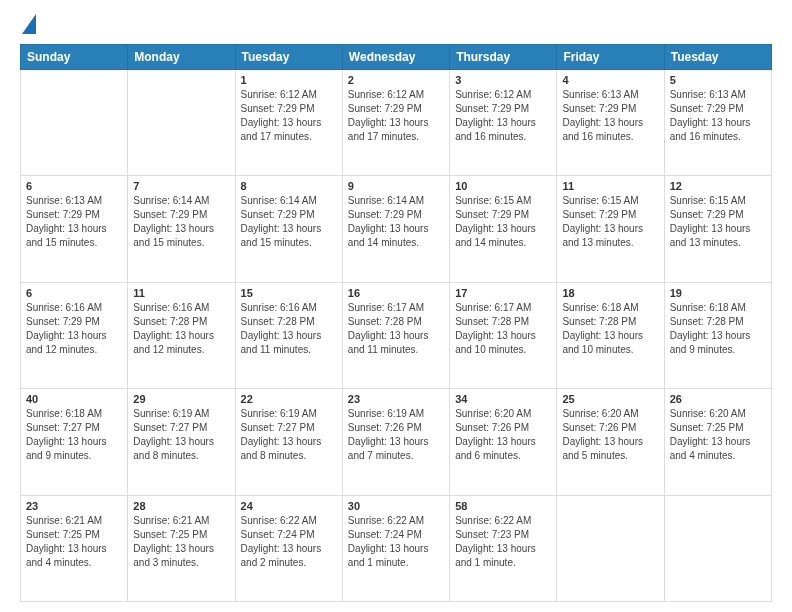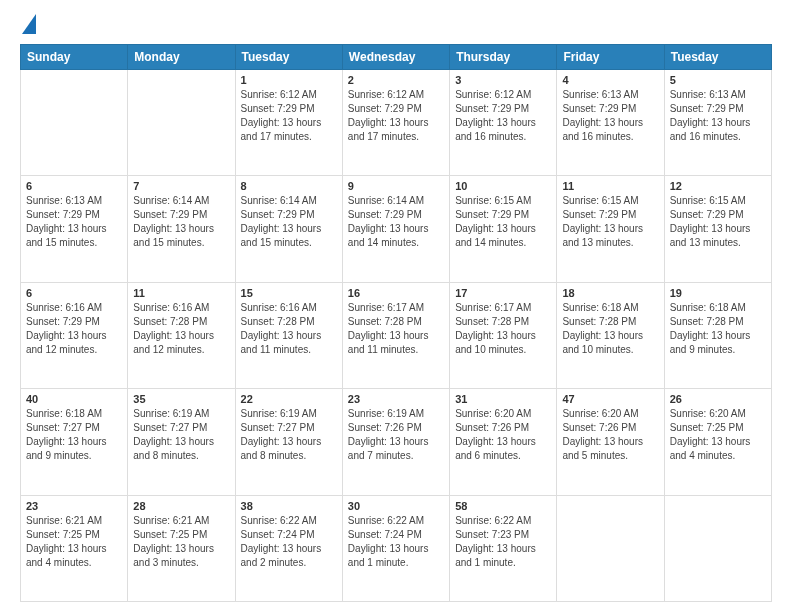--- a/index.html
+++ b/index.html
@@ -239,45 +239,45 @@
           </td>
         </tr>
         <tr>
           <td>
             <span class="day-number">40</span>
             <div class="day-info" style="white-space: pre-line;">Sunrise: 6:18 AM
 Sunset: 7:27 PM
 Daylight: 13 hours and 9 minutes.</div>
           </td>
           <td>
-            <span class="day-number">35</span>
+            <span class="day-number">29</span>
             <div class="day-info" style="white-space: pre-line;">Sunrise: 6:19 AM
 Sunset: 7:27 PM
 Daylight: 13 hours and 8 minutes.</div>
           </td>
           <td>
             <span class="day-number">22</span>
             <div class="day-info" style="white-space: pre-line;">Sunrise: 6:19 AM
 Sunset: 7:27 PM
 Daylight: 13 hours and 8 minutes.</div>
           </td>
           <td>
             <span class="day-number">23</span>
             <div class="day-info" style="white-space: pre-line;">Sunrise: 6:19 AM
 Sunset: 7:26 PM
 Daylight: 13 hours and 7 minutes.</div>
           </td>
           <td>
-            <span class="day-number">31</span>
+            <span class="day-number">34</span>
             <div class="day-info" style="white-space: pre-line;">Sunrise: 6:20 AM
 Sunset: 7:26 PM
 Daylight: 13 hours and 6 minutes.</div>
           </td>
           <td>
-            <span class="day-number">47</span>
+            <span class="day-number">25</span>
             <div class="day-info" style="white-space: pre-line;">Sunrise: 6:20 AM
 Sunset: 7:26 PM
 Daylight: 13 hours and 5 minutes.</div>
           </td>
           <td>
             <span class="day-number">26</span>
             <div class="day-info" style="white-space: pre-line;">Sunrise: 6:20 AM
 Sunset: 7:25 PM
 Daylight: 13 hours and 4 minutes.</div>
           </td>
@@ -289,21 +289,21 @@
 Sunset: 7:25 PM
 Daylight: 13 hours and 4 minutes.</div>
           </td>
           <td>
             <span class="day-number">28</span>
             <div class="day-info" style="white-space: pre-line;">Sunrise: 6:21 AM
 Sunset: 7:25 PM
 Daylight: 13 hours and 3 minutes.</div>
           </td>
           <td>
-            <span class="day-number">38</span>
+            <span class="day-number">24</span>
             <div class="day-info" style="white-space: pre-line;">Sunrise: 6:22 AM
 Sunset: 7:24 PM
 Daylight: 13 hours and 2 minutes.</div>
           </td>
           <td>
             <span class="day-number">30</span>
             <div class="day-info" style="white-space: pre-line;">Sunrise: 6:22 AM
 Sunset: 7:24 PM
 Daylight: 13 hours and 1 minute.</div>
           </td>

